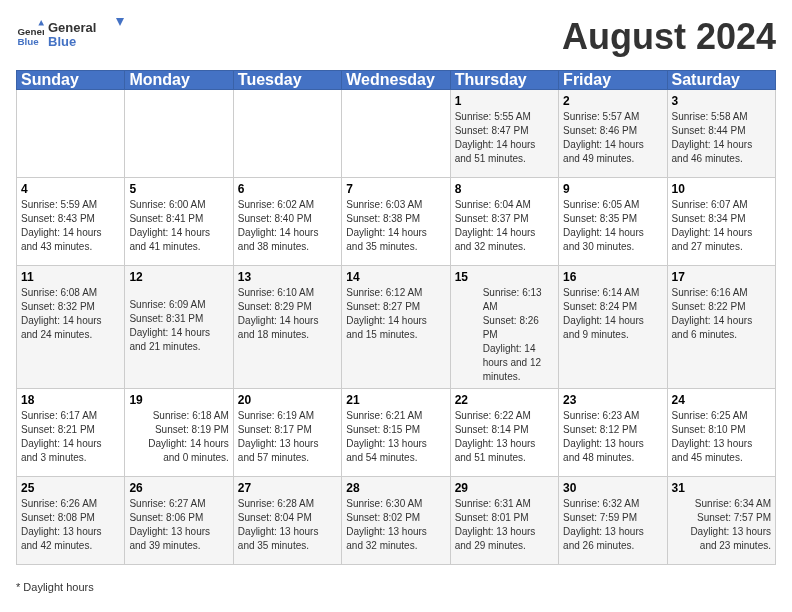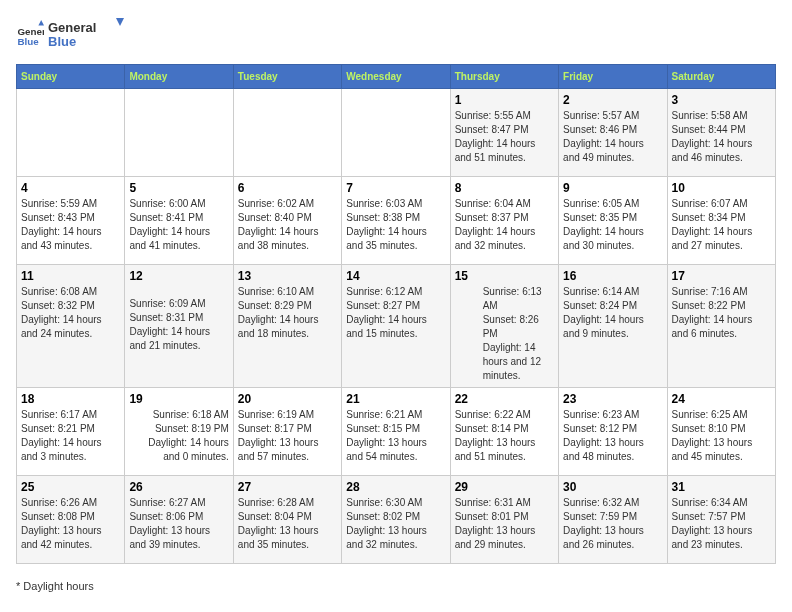--- a/index.html
+++ b/index.html
@@ -46,24 +46,24 @@
       font-weight: normal;
       color: #333;
     }
     .calendar {
       width: 100%;
       border-collapse: collapse;
       font-size: 11px;
     }
     .calendar th {
       background: #4472C4;
-      color: #bef264;
-      padding: 6px 4px;
+      color: #ffffff;
+      padding: 0 4px;
       text-align: left;
-      font-size: 10px;
+      font-size: 16px;
       border: 1px solid #3a62a8;
     }
     .calendar td {
       border: 1px solid #ccc;
       vertical-align: top;
       padding: 4px;
       width: 14.28%;
       height: 88px;
       background: #fff;
     }
@@ -105,20 +105,21 @@
     </svg>
     <div class="logo-text">
       <svg width="80" height="36" viewBox="0 0 80 36">
         <text x="0" y="16" font-size="13" font-weight="bold" fill="#333" font-family="Arial">General</text>
         <text x="0" y="30" font-size="13" font-weight="bold" fill="#4472C4" font-family="Arial">Blue</text>
         <polygon points="68,2 76,2 72,10" fill="#4472C4"></polygon>
       </svg>
     </div>
   </div>
   <div class="title-area">
+    <h1>August 2024</h1>
   </div>
 </div>
 
 <table class="calendar">
   <thead>
     <tr>
     <th>Sunday</th>
         <th>Monday</th>
         <th>Tuesday</th>
         <th>Wednesday</th>
@@ -228,21 +229,21 @@
 Daylight: 14 hours and 12 minutes.</div>
         </td>
         <td>
           <span class="day-num">16</span>
           <div class="day-info" style="white-space: pre-line;">Sunrise: 6:14 AM
 Sunset: 8:24 PM
 Daylight: 14 hours and 9 minutes.</div>
         </td>
         <td>
           <span class="day-num">17</span>
-          <div class="day-info" style="white-space: pre-line;">Sunrise: 7:16 AM
+          <div class="day-info" style="white-space: pre-line;">Sunrise: 6:16 AM
 Sunset: 8:22 PM
 Daylight: 14 hours and 6 minutes.</div>
         </td>
       </tr>
       <tr>
         <td>
           <span class="day-num">18</span>
           <div class="day-info" style="white-space: pre-line;">Sunrise: 6:17 AM
 Sunset: 8:21 PM
 Daylight: 14 hours and 3 minutes.</div>
@@ -316,21 +317,21 @@
 Daylight: 13 hours and 29 minutes.</div>
         </td>
         <td>
           <span class="day-num">30</span>
           <div class="day-info" style="white-space: pre-line;">Sunrise: 6:32 AM
 Sunset: 7:59 PM
 Daylight: 13 hours and 26 minutes.</div>
         </td>
         <td>
           <span class="day-num">31</span>
-          <div class="day-info" style="white-space: pre-line;">Sunrise: 6:34 AM
+          <div class="day-info" style="white-space: pre-line; text-align: right;">Sunrise: 6:34 AM
 Sunset: 7:57 PM
 Daylight: 13 hours and 23 minutes.</div>
         </td>
       </tr>
     </tbody>
 </table>
 
 <div class="footer-note">
   * <span>Daylight hours</span>
 </div>

